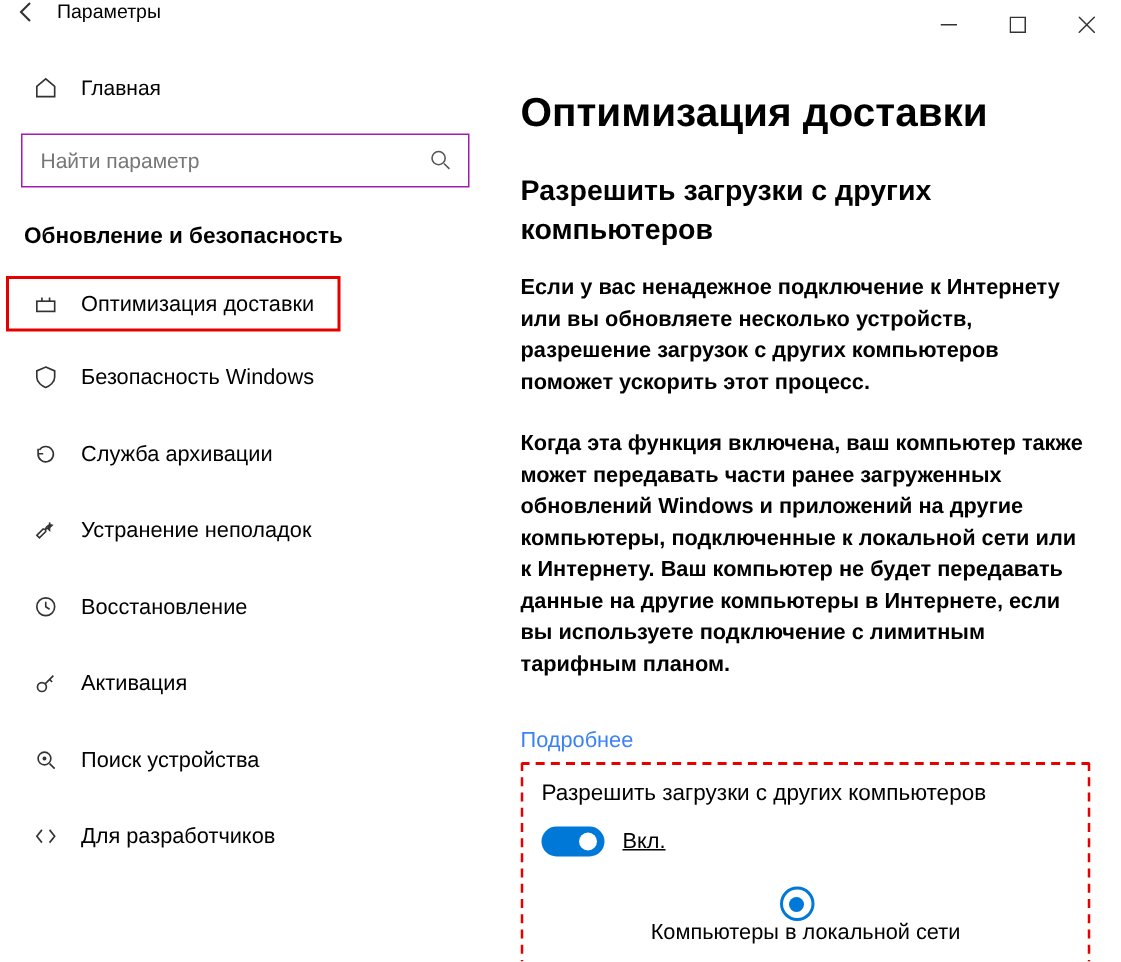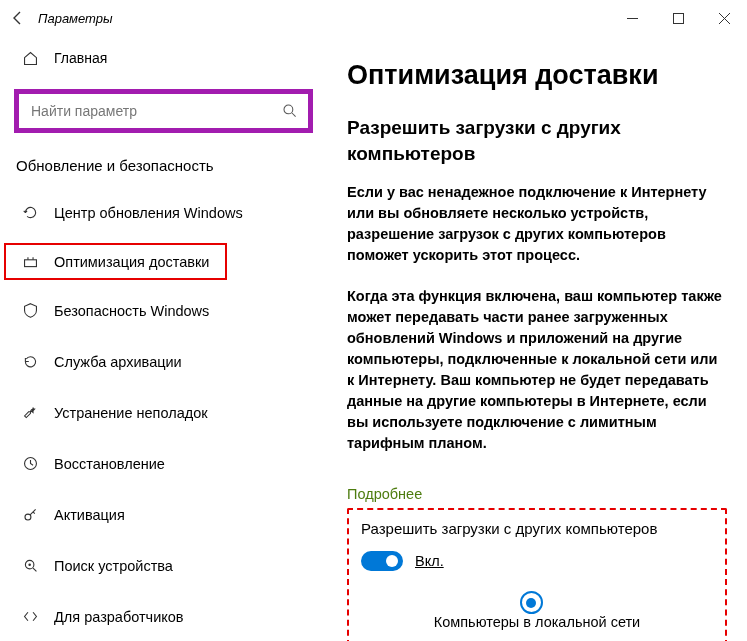--- a/index.html
+++ b/index.html
@@ -7,24 +7,22 @@
     padding: 0;
     width: 747px;
     height: 641px;
     background: #ffffff;
     font-family: "Segoe UI", Tahoma, sans-serif;
     color: #000;
     overflow: hidden;
   }
   .titlebar {
     display: flex;
-    align-items: center;
     height: 36px;
     padding: 0 0 0 10px;
-    font-style: italic;
   }
   .titlebar .back {
     width: 28px;
     font-size: 18px;
     color: #333;
     text-align: left;
   }
   .titlebar .title {
     font-size: 13px;
     color: #000;
@@ -60,39 +58,39 @@
     width: 22px;
     display:inline-flex;
     align-items:center;
     justify-content:flex-start;
     margin-right: 10px;
     color:#333;
   }
   .search {
     margin: 8px 14px 18px 14px;
     height: 34px;
-    border: 5px solid #a21caf;
+    border: 1px solid #a21caf;
     display:flex;
     align-items:center;
     padding: 0 10px;
     color:#666;
     font-size: 14px;
   }
   .search input {
     flex:1;
     border:none;
     outline:none;
     font-size:14px;
     color:#333;
     background:transparent;
   }
   .search input::placeholder { color:#777; }
   .category {
     font-size: 15px;
-    font-weight: 400;
+    font-weight: 700;
     padding: 6px 0 18px 16px;
   }
   .nav-item {
     display:flex;
     align-items:center;
     padding: 12px 0 12px 22px;
     font-size: 14.5px;
     color:#000;
     margin-bottom: 10px;
   }
@@ -121,21 +119,21 @@
     margin: 0 0 16px 0;
     line-height: 1.35;
   }
   .content p {
     margin: 0 0 20px 0;
     line-height: 1.45;
     color:#000;
     font-weight:bold;
   }
   .link {
-    color: #4d7c0f;
+    color: #3b82f6;
     margin-top: 32px;
   }
   .dashed-box {
     border: 2.5px dashed #e60000;
     padding: 10px 12px 14px 12px;
     margin-top: 6px;
     border-radius: 2px;
   }
   .opt-title {
     font-size: 15px;
@@ -239,28 +237,20 @@
       <span>
         <svg width="16" height="16" viewBox="0 0 20 20">
             <circle cx="8" cy="8" r="5.5" stroke="#555" stroke-width="1.3" fill="none"></circle>
             <line x1="12.5" y1="12.5" x2="17" y2="17" stroke="#555" stroke-width="1.3"></line>
           </svg>
       </span>
     </div>
 
     <div class="category">Обновление и безопасность</div>
 
-    <div class="nav-item">
-      <span class="ico">
-        <svg width="17" height="17" viewBox="0 0 20 20">
-            <path d="M4 10 a6 6 0 1 1 2 4.5 M4 10 l-2 -2 M4 10 l2 -2" stroke="#333" stroke-width="1.3" fill="none"></path>
-          </svg>
-      </span>
-      <span>Центр обновления Windows</span>
-    </div>
 
     <div class="nav-item highlight-red">
       <span class="ico">
         <svg width="17" height="17" viewBox="0 0 20 20">
             <rect x="3" y="8" width="14" height="8" stroke="#333" stroke-width="1.3" fill="none"></rect>
             <path d="M7 8 V5 M13 8 V5" stroke="#333" stroke-width="1.3"></path>
           </svg>
       </span>
       <span>Оптимизация доставки</span>
     </div>

